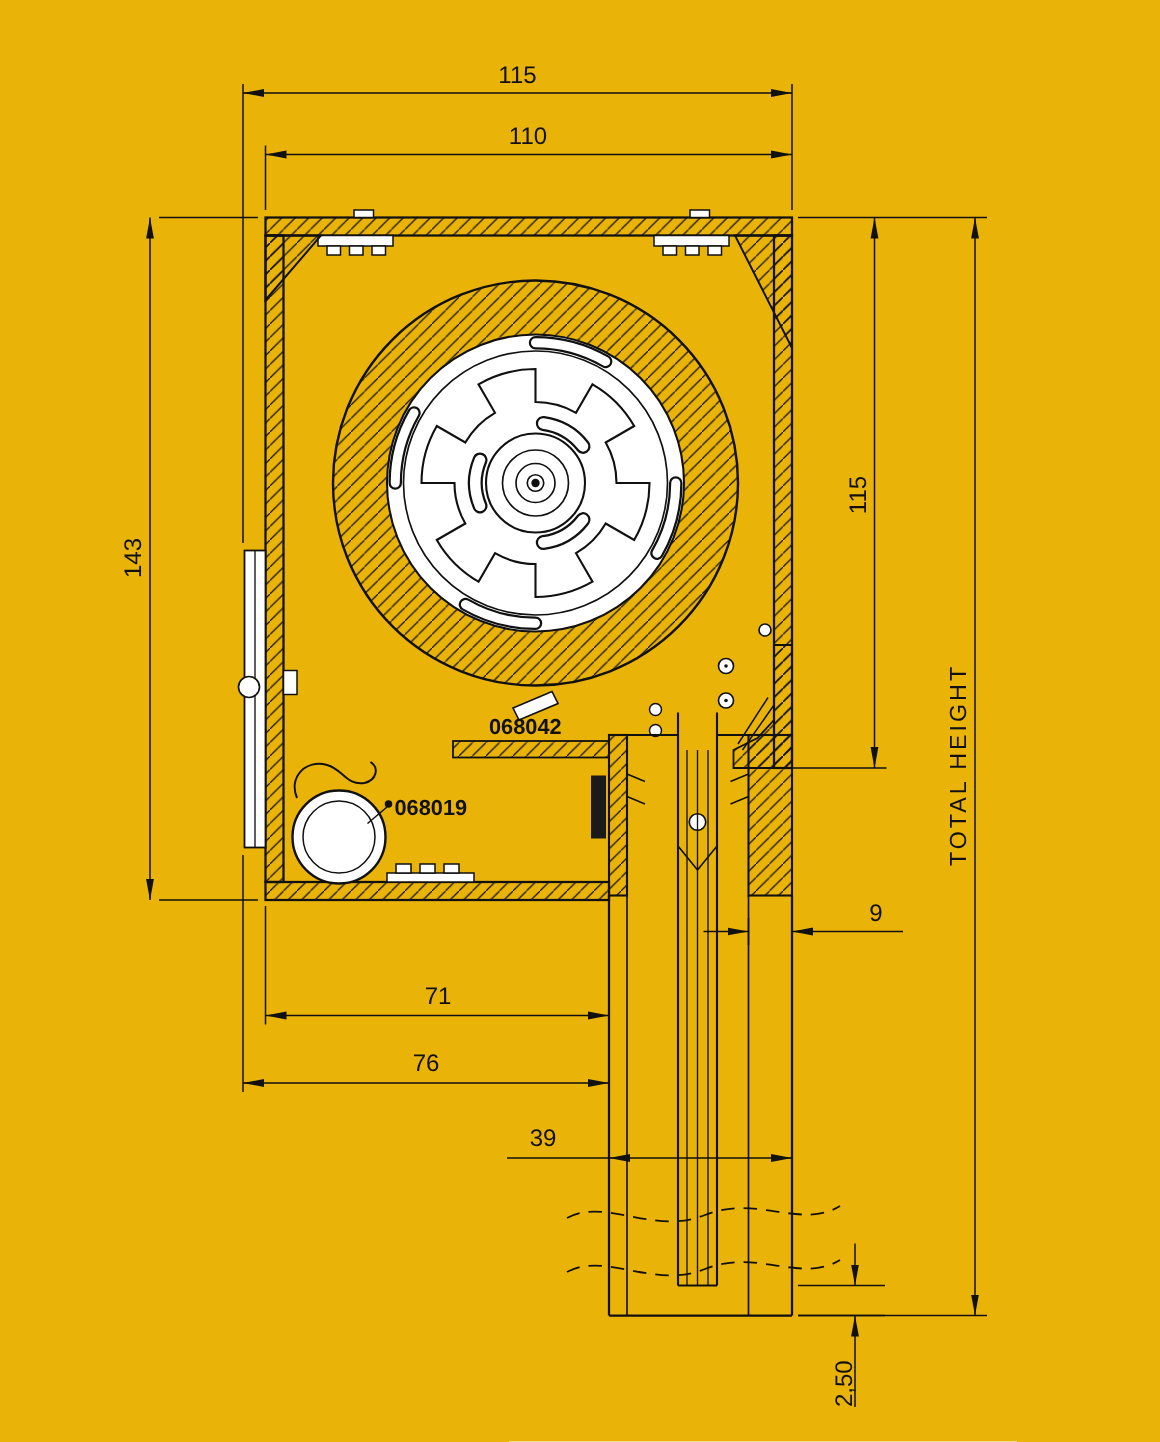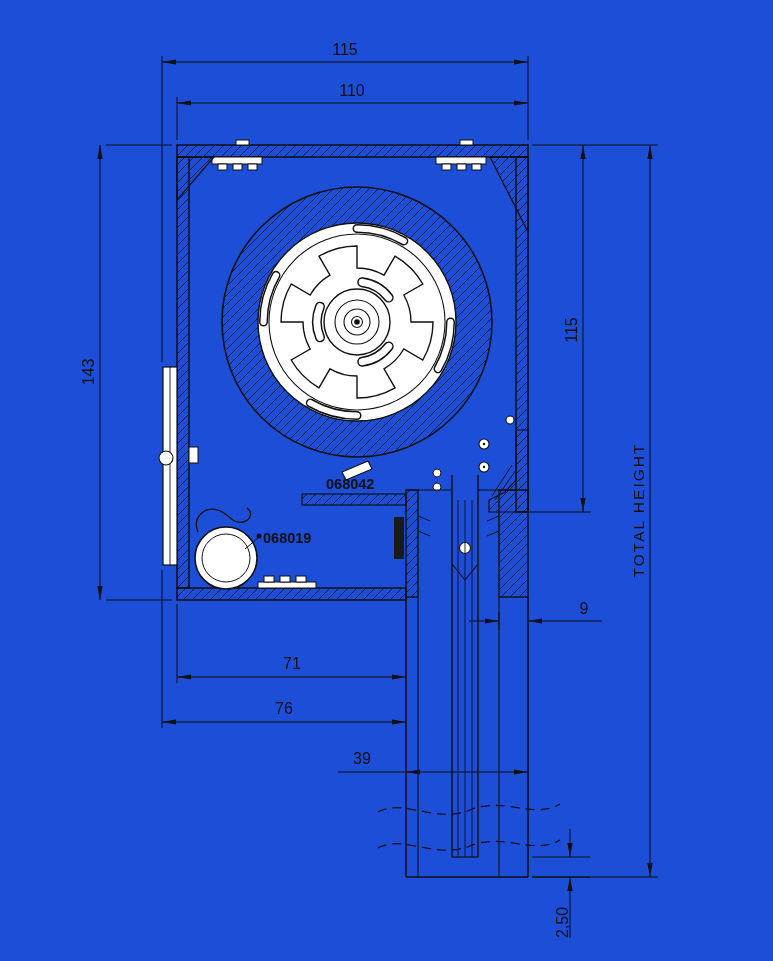--- a/index.html
+++ b/index.html
@@ -1,16 +1,16 @@
 <!DOCTYPE html>
 <html><head>
 <meta charset="utf-8">
 <style>
   html,body{margin:0;padding:0;background:#ffffff;}
-  .page{width:773px;height:961px;position:relative;margin:0 auto;background:#1d4ed8;}
+  .page{width:773px;height:961px;position:relative;margin:0 auto;background:#eab308;}
   svg{display:block;}
   svg text{font-family:"Liberation Sans", sans-serif; fill:#111;}
   .dim-label{font-size:16px;}
   .part-label{font-size:14.5px;font-weight:bold;}
   .rot-label{font-size:16px;}
   .total-label{font-size:15.5px;letter-spacing:2px;}
 </style>
 </head>
 <body>
 

